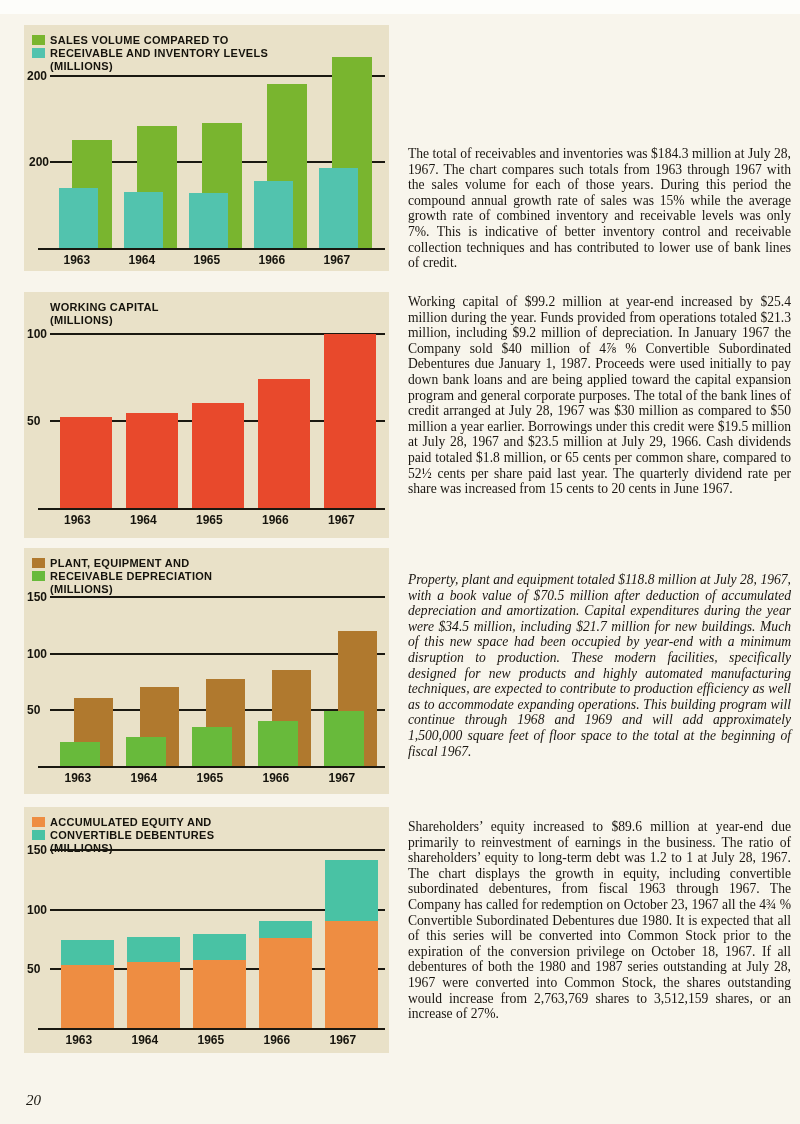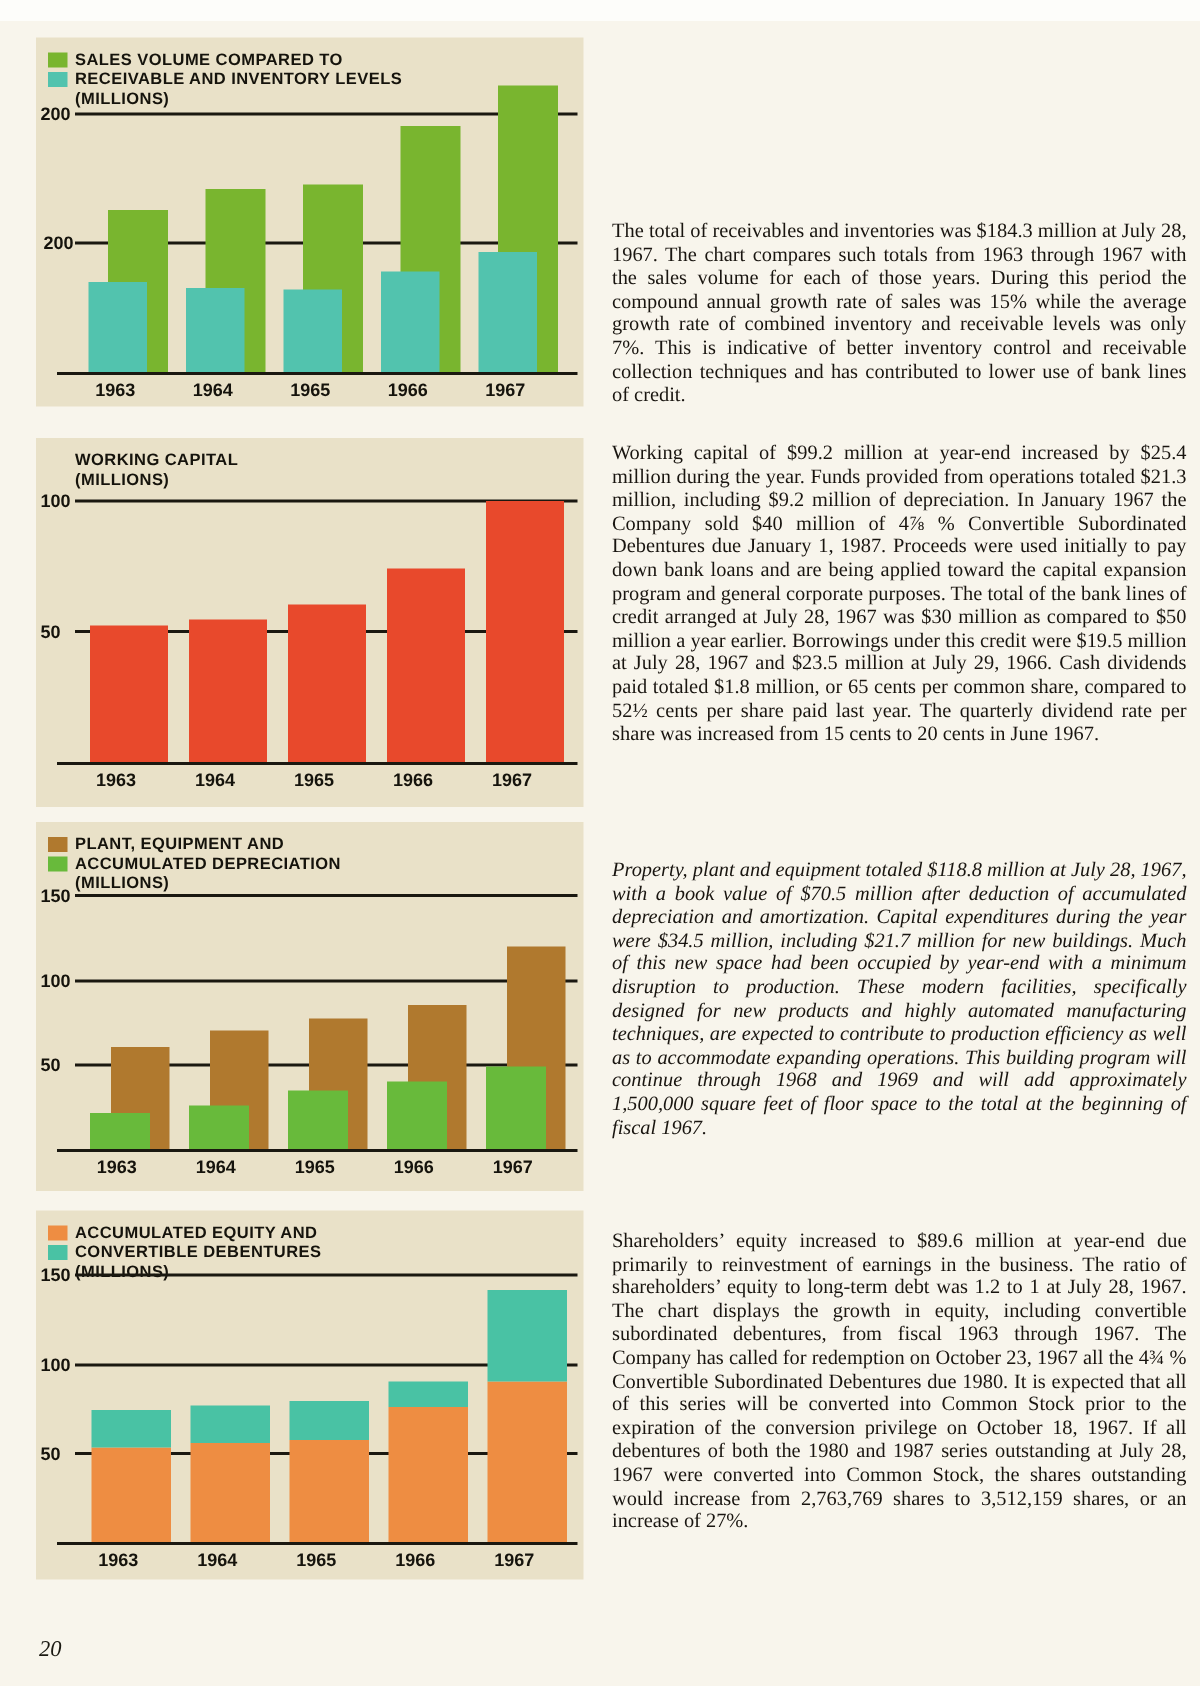--- a/index.html
+++ b/index.html
@@ -100,21 +100,21 @@
       <div class="baseline" style="top: 216px;"></div>
     </div>
   <div class="chart-panel" style="top:548px">
       <div class="legend">
         <div class="legend-row">
           <div class="legend-swatch" style="background: rgb(176, 121, 46);"></div>
           <div class="legend-text">PLANT, EQUIPMENT AND</div>
         </div>
         <div class="legend-row">
           <div class="legend-swatch" style="background: rgb(104, 186, 59);"></div>
-          <div class="legend-text">ACCUMULATED DEPRECIATION</div>
+          <div class="legend-text">RECEIVABLE DEPRECIATION</div>
         </div>
         <div class="legend-row">
           <div class="legend-spacer"></div>
           <div class="legend-text">(MILLIONS)</div>
         </div>
       </div>
       <div class="gridline" style="top: 161.373px;"></div>
       <div class="grid-label" style="top: 155.373px;">50</div>
       <div class="gridline" style="top: 104.747px;"></div>
       <div class="grid-label" style="top: 98.747px;">100</div>

